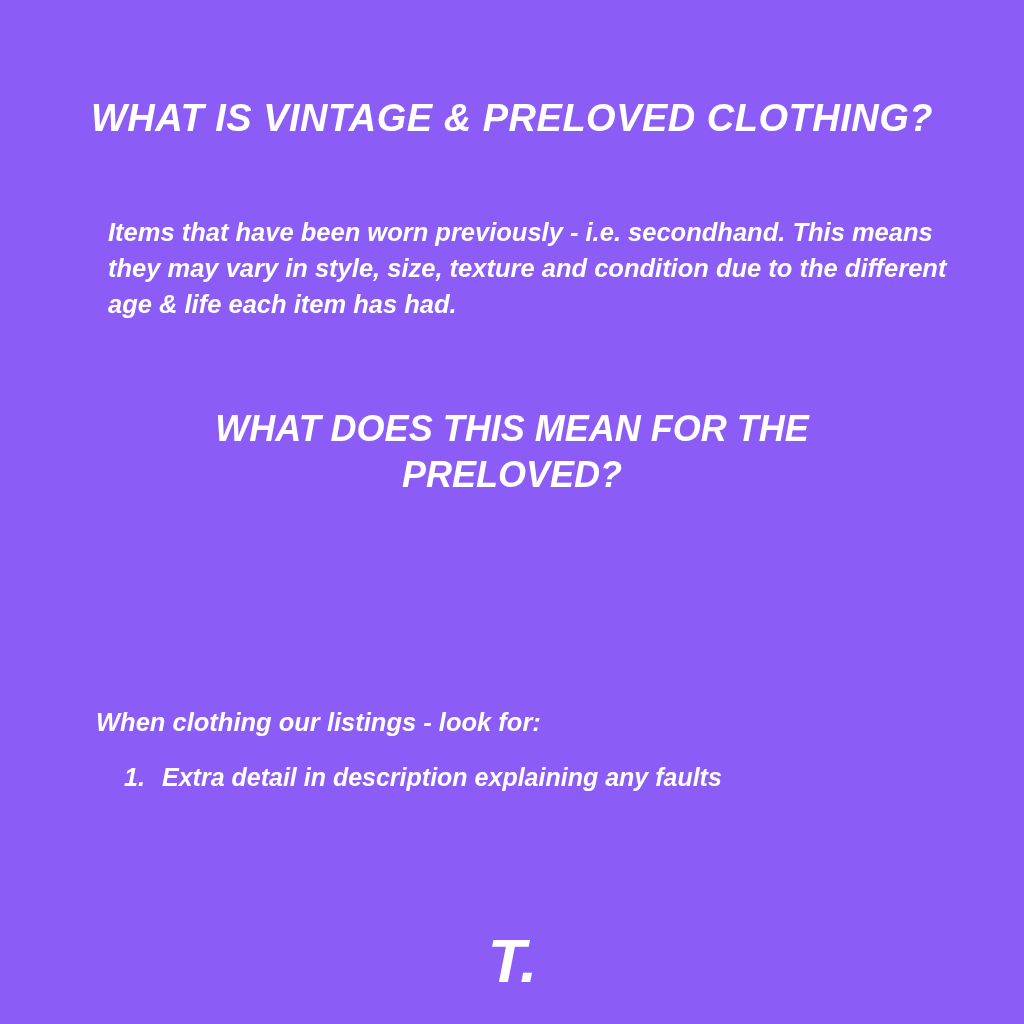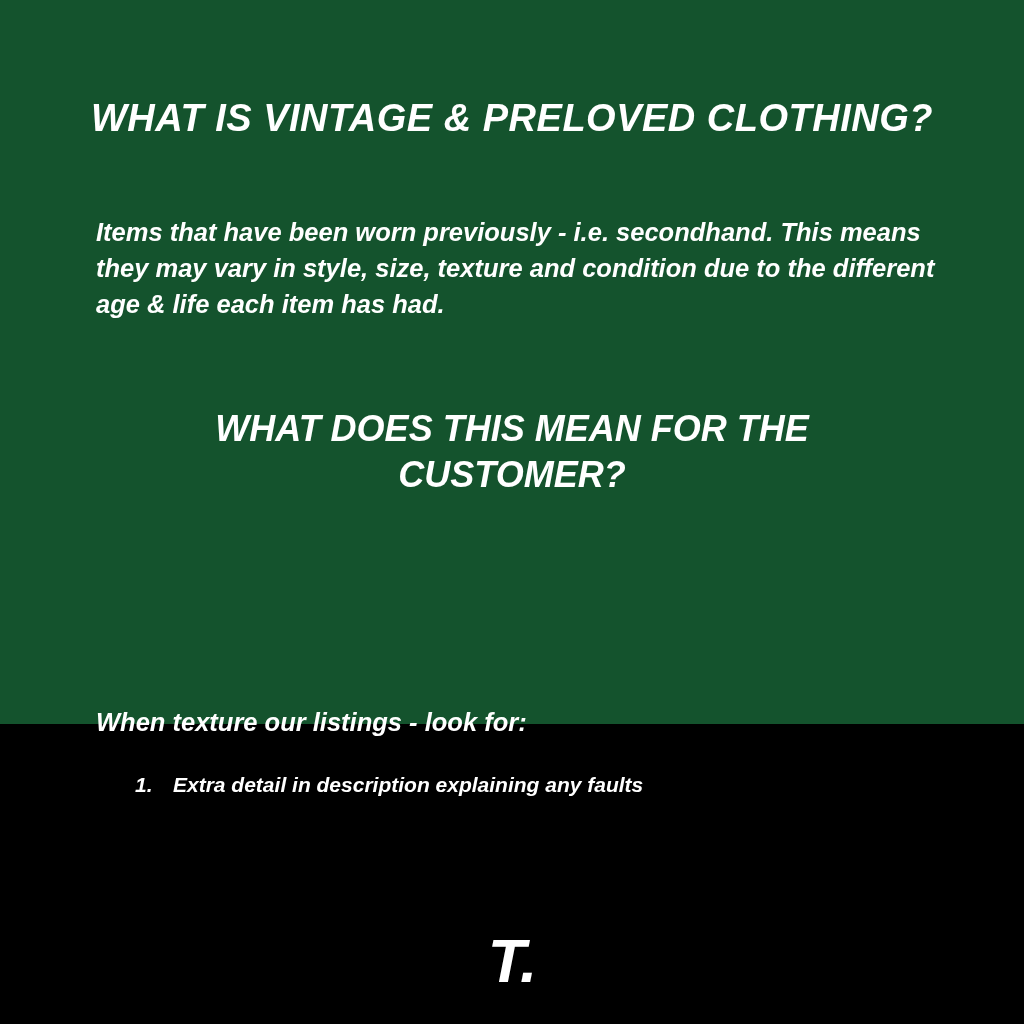--- a/index.html
+++ b/index.html
@@ -10,22 +10,22 @@
     width: 1024px;
     height: 1024px;
     background: #000000;
     color: #ffffff;
     font-family: "Liberation Sans", sans-serif;
     overflow: hidden;
   }
   .page {
     position: relative;
     width: 1024px;
-    height: 724px;
-    background: #14532d;
+    height: 1024px;
+    background: #8b5cf6;
     box-sizing: border-box;
   }
 
   .heading-main {
     position: absolute;
     top: 72px;
     left: 0;
     width: 1024px;
     text-align: center;
     font-size: 38px;
@@ -41,21 +41,21 @@
     position: absolute;
     font-size: 25.5px;
     font-weight: bold;
     font-style: italic;
     line-height: 1.42;
     color: #ffffff;
   }
 
   .para-intro {
     top: 188px;
-    left: 96px;
+    left: 108px;
     width: 840px;
   }
 
   .heading-second {
     position: absolute;
     top: 376px;
     left: 112px;
     width: 800px;
     text-align: center;
     font-size: 36px;
@@ -75,24 +75,24 @@
     top: 678px;
     left: 96px;
     width: 840px;
   }
 
   .list {
     position: absolute;
     top: 752px;
     left: 118px;
     width: 860px;
-    margin: 17px;
+    margin: 6px;
     padding: 0 0 0 0;
     list-style: none;
-    font-size: 21px;
+    font-size: 25px;
     font-weight: bold;
     font-style: italic;
     line-height: 1.55;
     color: #ffffff;
   }
   .list li {
     display: block;
     white-space: nowrap;
   }
   .list .num {
@@ -116,24 +116,24 @@
 </style>
 </head>
 <body>
 
 <div class="page">
 
   <h1 class="heading-main">WHAT IS VINTAGE &amp; PRELOVED CLOTHING?</h1>
 
   <p class="para para-intro">Items that have been worn previously - i.e. secondhand. This means they may vary in style, size, texture and condition due to the different age &amp; life each item has had.</p>
 
-  <h2 class="heading-second">WHAT DOES THIS MEAN FOR THE CUSTOMER?</h2>
+  <h2 class="heading-second">WHAT DOES THIS MEAN FOR THE PRELOVED?</h2>
 
 
-  <p class="para para-lookfor">When texture our listings - look for:</p>
+  <p class="para para-lookfor">When clothing our listings - look for:</p>
 
   <ol class="list">
     <li>
       <span class="num">1.</span><span>Extra detail in description explaining any faults</span>
     </li>
   </ol>
 
   <div class="logo">T.</div>
 
 </div>

